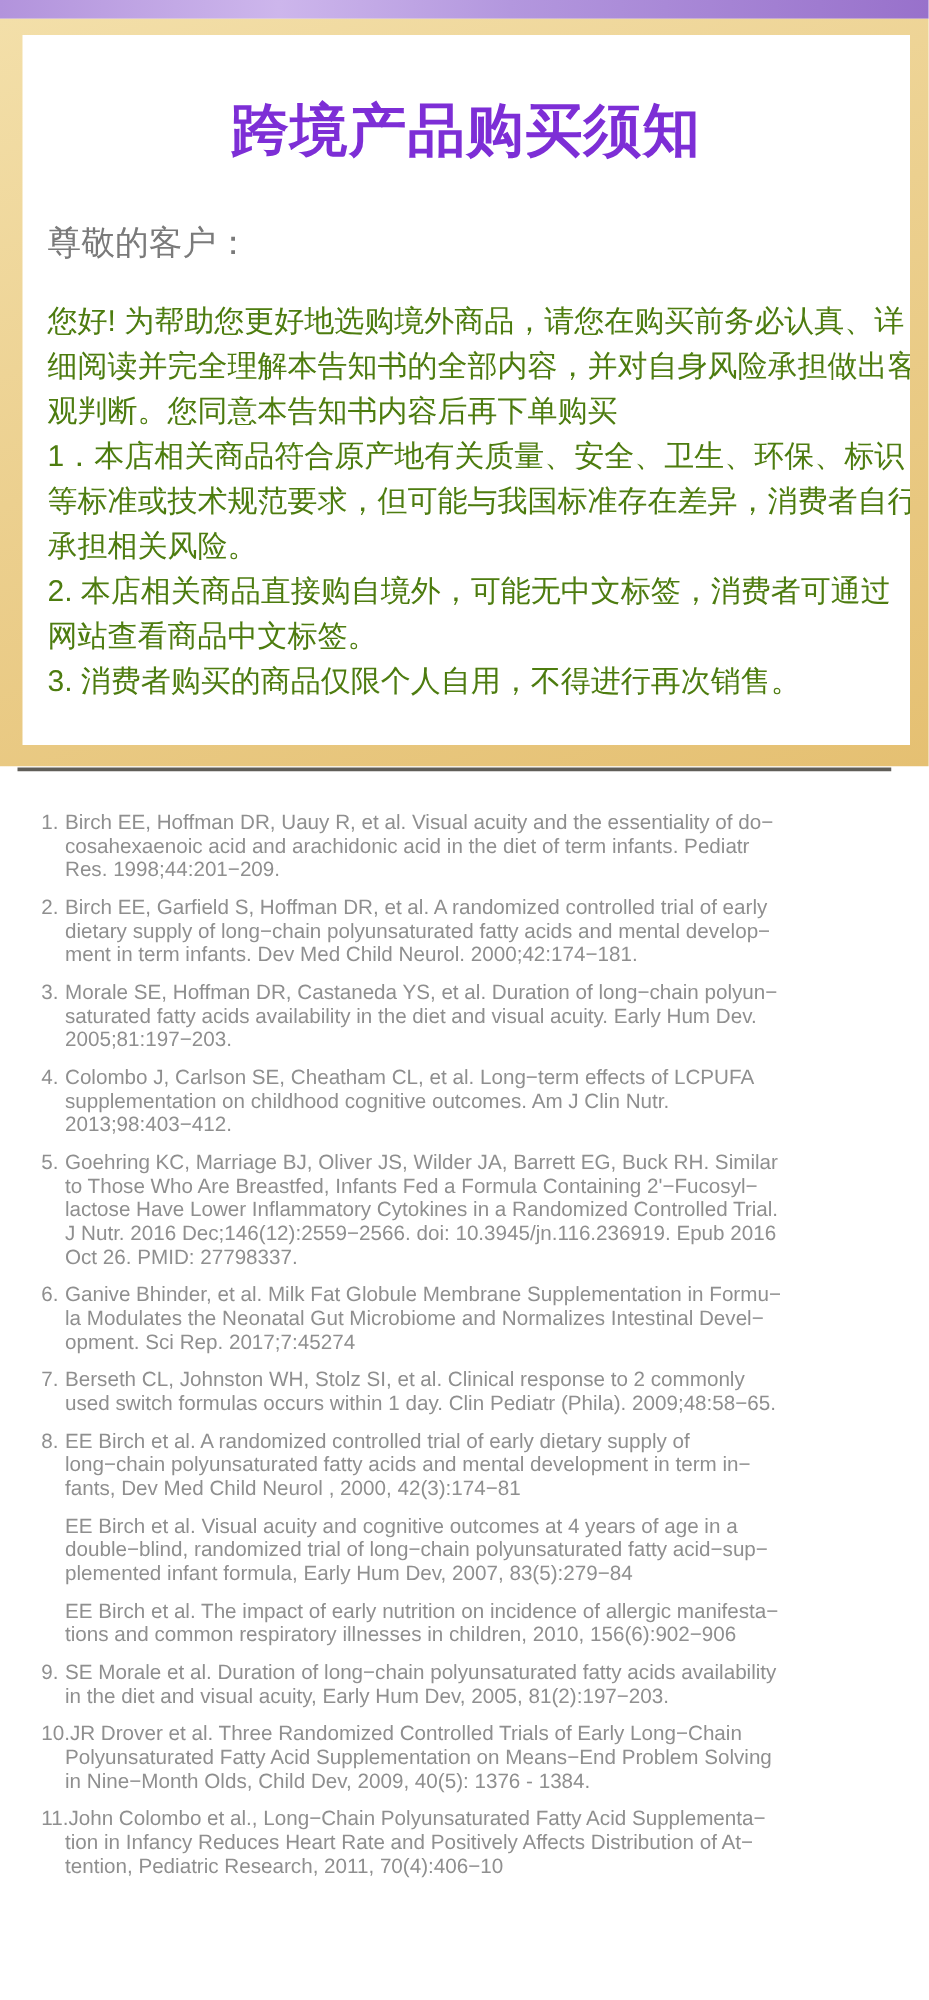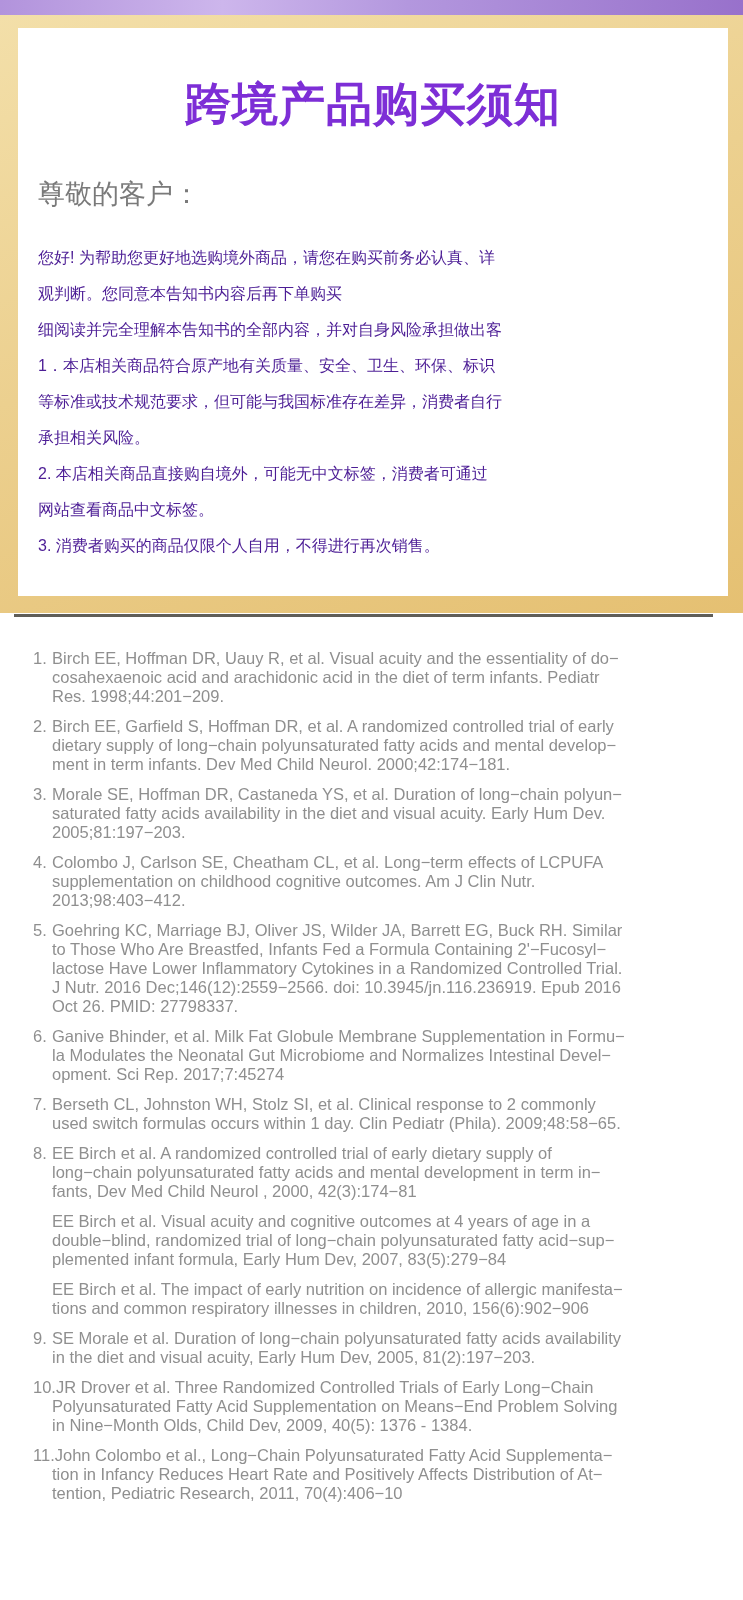--- a/index.html
+++ b/index.html
@@ -17,21 +17,21 @@
     background:linear-gradient(160deg,#f3dfa9 0%,#ecd08f 45%,#e5c072 100%);
   }
   .card { background:#ffffff; height:100%; box-sizing:border-box; padding:0 20px; overflow:hidden; }
   .title {
     margin:0; padding-top:53px; text-align:center;
     font-size:46px; line-height:1.0; font-weight:900;
     color:#7d2ed6; letter-spacing:1px;
   }
   .greeting { margin-top:51px; font-size:27px; line-height:32px; color:#7a7a7a; }
   .notice-body { margin-top:30px; }
-  .notice-line { font-size:16px; line-height:36px; color:#4c1d95; white-space:nowrap; }
+  .notice-line { font-size:24px; line-height:36px; color:#4d7c0f; white-space:nowrap; }
   .divider { height:3px; background:#605e58; margin:1px 30px 0 14px; }
   .refs { margin:0; padding:32px 8px 0 33px; list-style:none; }
   .ref-item { margin-bottom:11px; font-size:16.5px; line-height:19px; color:#8f8f8f; }
   .ref-par { padding-left:19px; }
   .ref-par + .ref-par { margin-top:11px; }
   .ref-line { white-space:nowrap; }
   .ref-first { text-indent:-19px; }
   .ref-num { display:inline-block; min-width:19px; text-indent:0; }
 </style>
 </head>
@@ -39,22 +39,22 @@
 
 <div class="page">
   <div class="banner"></div>
 
   <div class="frame">
     <div class="card">
       <h1 class="title">跨境产品购买须知</h1>
       <div class="greeting">尊敬的客户：</div>
       <div class="notice-body" id="notice-body">
           <div class="notice-line">您好! 为帮助您更好地选购境外商品，请您在购买前务必认真、详</div>
+          <div class="notice-line">细阅读并完全理解本告知书的全部内容，并对自身风险承担做出客</div>
           <div class="notice-line">观判断。您同意本告知书内容后再下单购买</div>
-          <div class="notice-line">细阅读并完全理解本告知书的全部内容，并对自身风险承担做出客</div>
           <div class="notice-line">1．本店相关商品符合原产地有关质量、安全、卫生、环保、标识</div>
           <div class="notice-line">等标准或技术规范要求，但可能与我国标准存在差异，消费者自行</div>
           <div class="notice-line">承担相关风险。</div>
           <div class="notice-line">2. 本店相关商品直接购自境外，可能无中文标签，消费者可通过</div>
           <div class="notice-line">网站查看商品中文标签。</div>
           <div class="notice-line">3. 消费者购买的商品仅限个人自用，不得进行再次销售。</div>
         </div>
     </div>
   </div>
 

